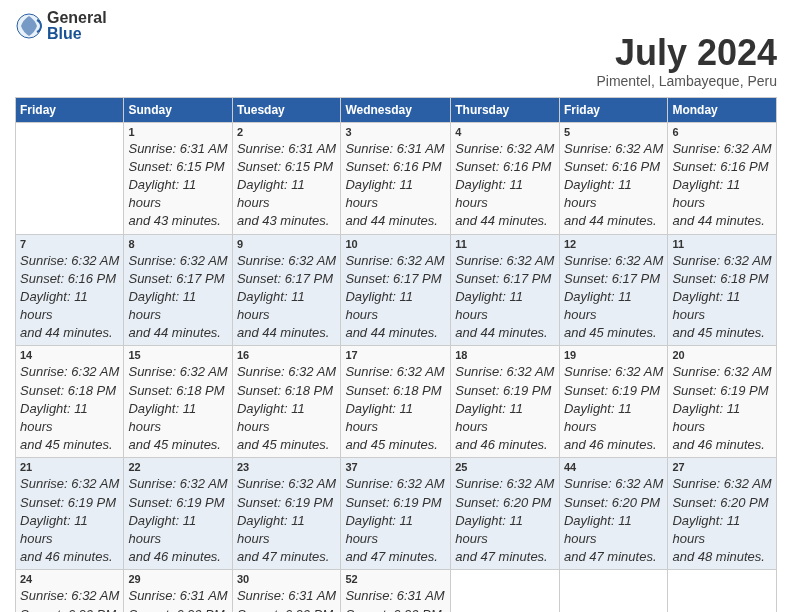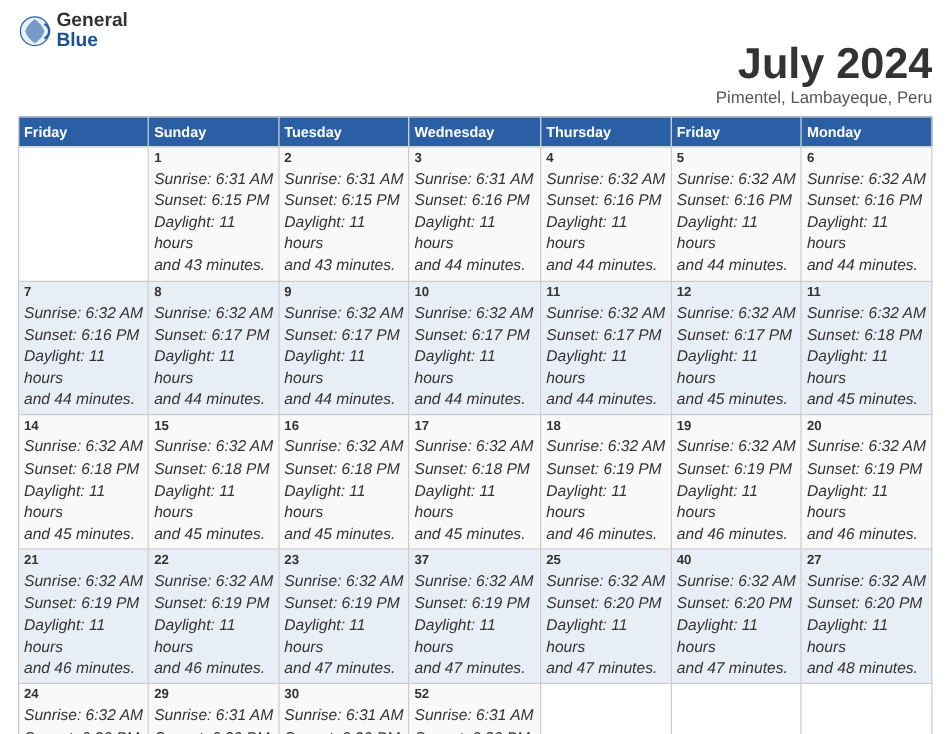--- a/index.html
+++ b/index.html
@@ -310,21 +310,21 @@
 and 47 minutes.</div>
           </td>
           <td>
             <span class="day-num">25</span>
             <div class="day-info" style="white-space: pre-line;">Sunrise: 6:32 AM
 Sunset: 6:20 PM
 Daylight: 11 hours
 and 47 minutes.</div>
           </td>
           <td>
-            <span class="day-num">40</span>
+            <span class="day-num">44</span>
             <div class="day-info" style="white-space: pre-line;">Sunrise: 6:32 AM
 Sunset: 6:20 PM
 Daylight: 11 hours
 and 47 minutes.</div>
           </td>
           <td>
             <span class="day-num">27</span>
             <div class="day-info" style="white-space: pre-line;">Sunrise: 6:32 AM
 Sunset: 6:20 PM
 Daylight: 11 hours

